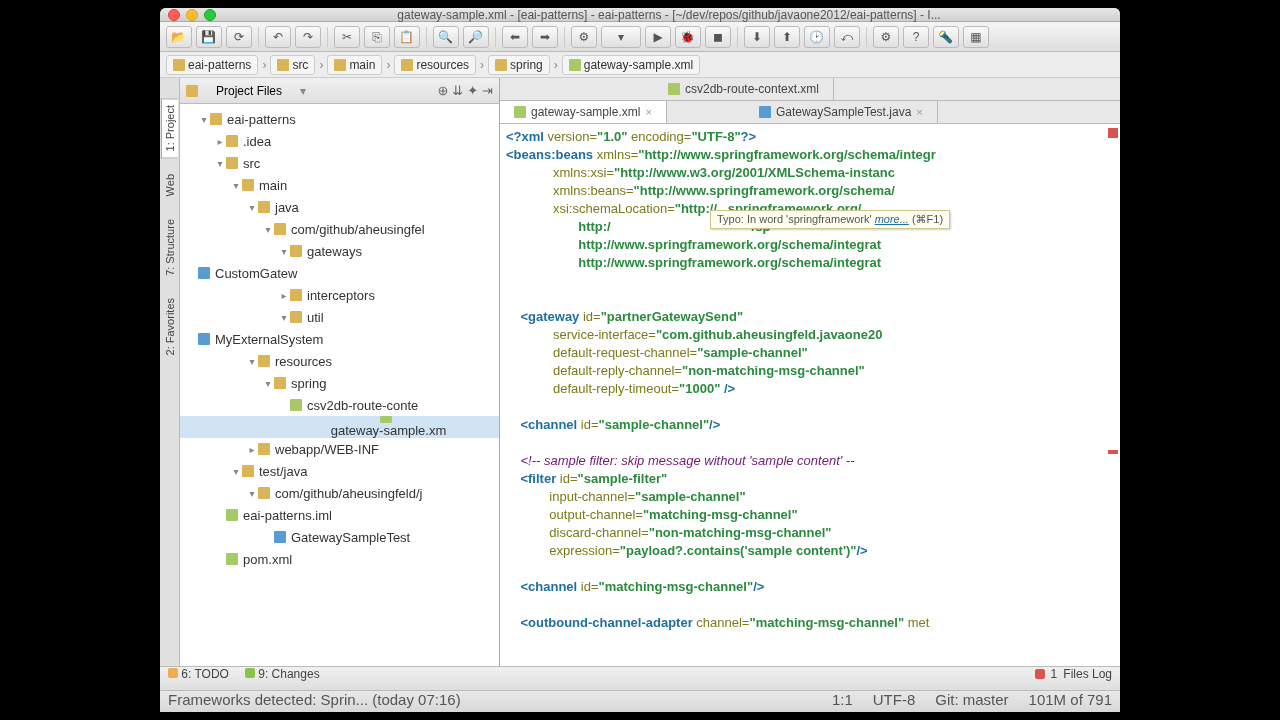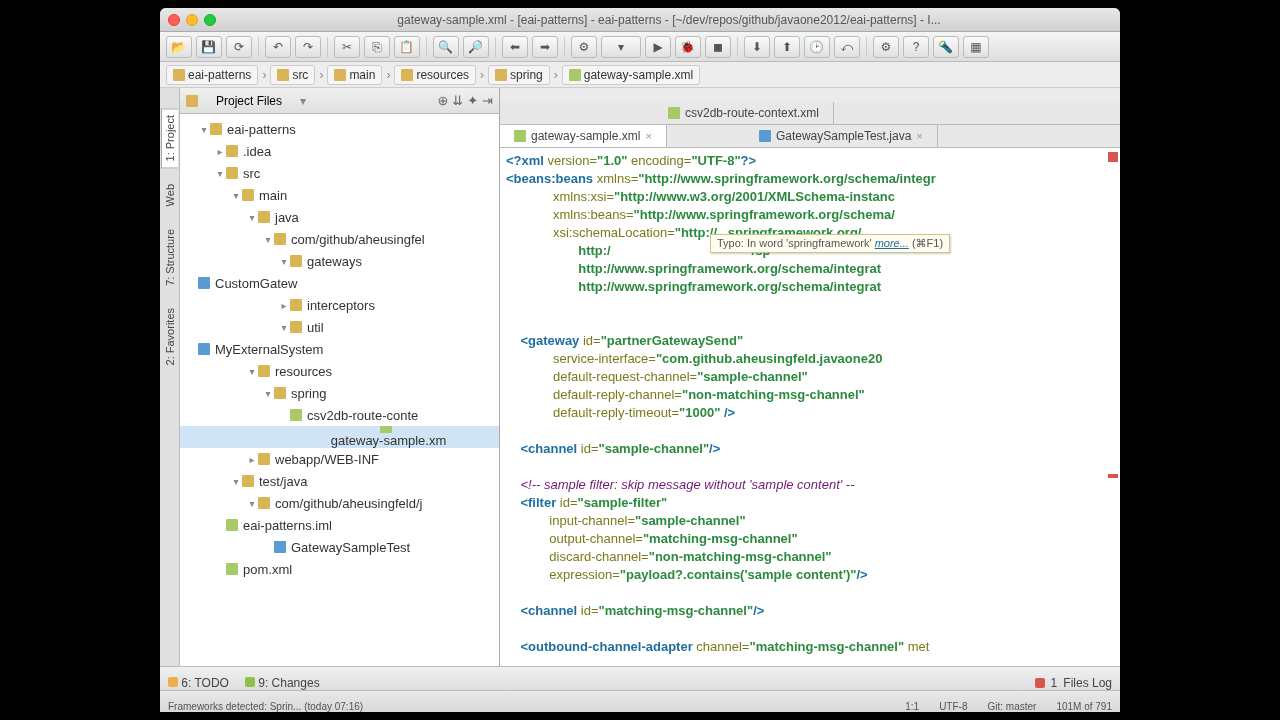--- a/index.html
+++ b/index.html
@@ -1,18 +1,18 @@
 <!DOCTYPE html>
 <html><head>
 <meta charset="utf-8">
 <style>
 * { margin: 0; padding: 0; box-sizing: border-box; font-family: "Lucida Grande", Arial, sans-serif; }
 body { background: #000; width: 1280px; height: 720px; overflow: hidden; }
 .app-window { position: absolute; left: 160px; top: 8px; width: 960px; height: 704px; background: #ebebeb; border-radius: 6px 6px 0 0; box-shadow: 0 2px 8px rgba(0,0,0,0.5); display: flex; flex-direction: column; }
-.titlebar { height: 24px; background: linear-gradient(#e8e8e8, #d0d0d0); border-radius: 6px 6px 0 0; display: flex; align-items: center; padding: 0 8px; font-size: 12px; color: #444; border-bottom: 1px solid #aaa; }
+.titlebar { height: 14px; background: linear-gradient(#e8e8e8, #d0d0d0); border-radius: 6px 6px 0 0; display: flex; align-items: center; padding: 0 8px; font-size: 12px; color: #444; border-bottom: 1px solid #aaa; }
 .traffic { display: flex; gap: 6px; margin-right: 10px; }
 .tl { width: 12px; height: 12px; border-radius: 50%; }
 .tl.red { background: #ff5f56; border: 1px solid #e0443e; }
 .tl.yellow { background: #ffbd2e; border: 1px solid #dea123; }
 .tl.green { background: #27c93f; border: 1px solid #1aab29; }
 .titlebar-text { font-size: 12px; color: #555; white-space: nowrap; overflow: hidden; text-overflow: ellipsis; flex: 1; text-align: center; }
 .toolbar { height: 30px; background: linear-gradient(#f5f5f5,#dedede); border-bottom: 1px solid #bbb; display: flex; align-items: center; padding: 0 6px; gap: 4px; }
 .tb-btn { width: 26px; height: 22px; background: linear-gradient(#fafafa,#e0e0e0); border: 1px solid #bbb; border-radius: 3px; display: flex; align-items: center; justify-content: center; font-size: 12px; color: #555; cursor: pointer; }
 .tb-sep { width: 1px; height: 20px; background: #ccc; margin: 0 2px; }
 .breadcrumb { height: 26px; background: #ededed; border-bottom: 1px solid #ccc; display: flex; align-items: center; padding: 0 6px; gap: 4px; font-size: 12px; }
@@ -32,38 +32,38 @@
 .panel-header-icons { margin-left: auto; display: flex; gap: 4px; }
 .panel-header-icons span { cursor: pointer; color: #666; font-size: 13px; }
 .tree { flex: 1; overflow: auto; font-size: 13px; padding: 4px 0; }
 .tree-row { display: flex; align-items: center; height: 22px; padding-left: 6px; white-space: nowrap; cursor: pointer; }
 .tree-row.selected { background: #d0e4f5; flex-direction: column; }
 .twisty { width: 12px; color: #888; font-size: 10px; text-align: center; }
 .tree-label { color: #333; }
 .indent-1 { padding-left: 18px; } .indent-2 { padding-left: 34px; } .indent-3 { padding-left: 50px; }
 .indent-4 { padding-left: 66px; } .indent-5 { padding-left: 82px; } .indent-6 { padding-left: 98px; }
 .indent-7 { }
-.editor-area { flex: 1; display: flex; flex-direction: column; background: #fff; overflow: hidden; margin-top: 14px; }
+.editor-area { flex: 1; display: flex; flex-direction: column; background: #fff; overflow: hidden; }
 .editor-tabs-row { display: flex; border-bottom: 1px solid #bbb; background: #e8e8e8; }
 .editor-tab { padding: 4px 14px; font-size: 12px; border-right: 1px solid #bbb; display: flex; align-items: center; gap: 5px; cursor: pointer; color: #444; }
 .editor-tab.active { background: #fff; }
 .editor-tab .close { color: #999; font-size: 11px; }
 .code-scroll { flex: 1; overflow: auto; position: relative; }
 .code { font-family: Menlo, Monaco, Consolas, monospace; font-size: 13px; line-height: 18px; padding: 4px 6px; white-space: pre; color: #333; }
 .code .tag { color: #1f6fa0; font-weight: bold; }
 .code .attr { color: #7a7a1a; }
 .code .str { color: #2b8a3e; font-weight: bold; }
 .code .comment { color: #701a75; font-style: italic; }
 .hint-popup { position: absolute; left: 210px; top: 86px; background: #fffdf0; border: 1px solid #ccc68a; padding: 2px 6px; font-size: 11px; color: #555; box-shadow: 1px 1px 2px rgba(0,0,0,0.2); }
 .hint-popup a { color: #1f6fa0; text-decoration: underline; font-style: italic; }
 .err-marker { position: absolute; right: 2px; top: 4px; width: 10px; height: 10px; background: #d9534f; }
 .err-marker2 { position: absolute; right: 2px; top: 326px; width: 10px; height: 4px; background: #d9534f; }
-.bottom-bar { height: 24px; background: linear-gradient(#f0f0f0,#dedede); border-top: 1px solid #bbb; display: flex; align-items: flex-end; font-size: 12px; padding: 0 8px; gap: 16px; color: #444; }
+.bottom-bar { height: 24px; background: linear-gradient(#f0f0f0,#dedede); border-top: 1px solid #bbb; display: flex; align-items: flex-start; font-size: 12px; padding: 0 8px; gap: 16px; color: #444; }
 .bottom-bar .right { margin-left: auto; display: flex; align-items: center; gap: 6px; }
-.status-bar { height: 22px; background: linear-gradient(#e8e8e8,#d8d8d8); border-top: 1px solid #bbb; display: flex; align-items: flex-end; font-size: 10px; padding: 0 8px; gap: 20px; color: #555; }
+.status-bar { height: 22px; background: linear-gradient(#e8e8e8,#d8d8d8); border-top: 1px solid #bbb; display: flex; align-items: flex-start; font-size: 15px; padding: 0 8px; gap: 20px; color: #555; }
 .status-bar .spacer { flex: 1; }
 .badge-icon { width: 10px; height: 10px; background: #f0ad4e; border-radius: 2px; display: inline-block; }
 </style>
 </head>
 <body>
 
 <div class="app-window">
 
   <div class="titlebar">
     <div class="traffic">

